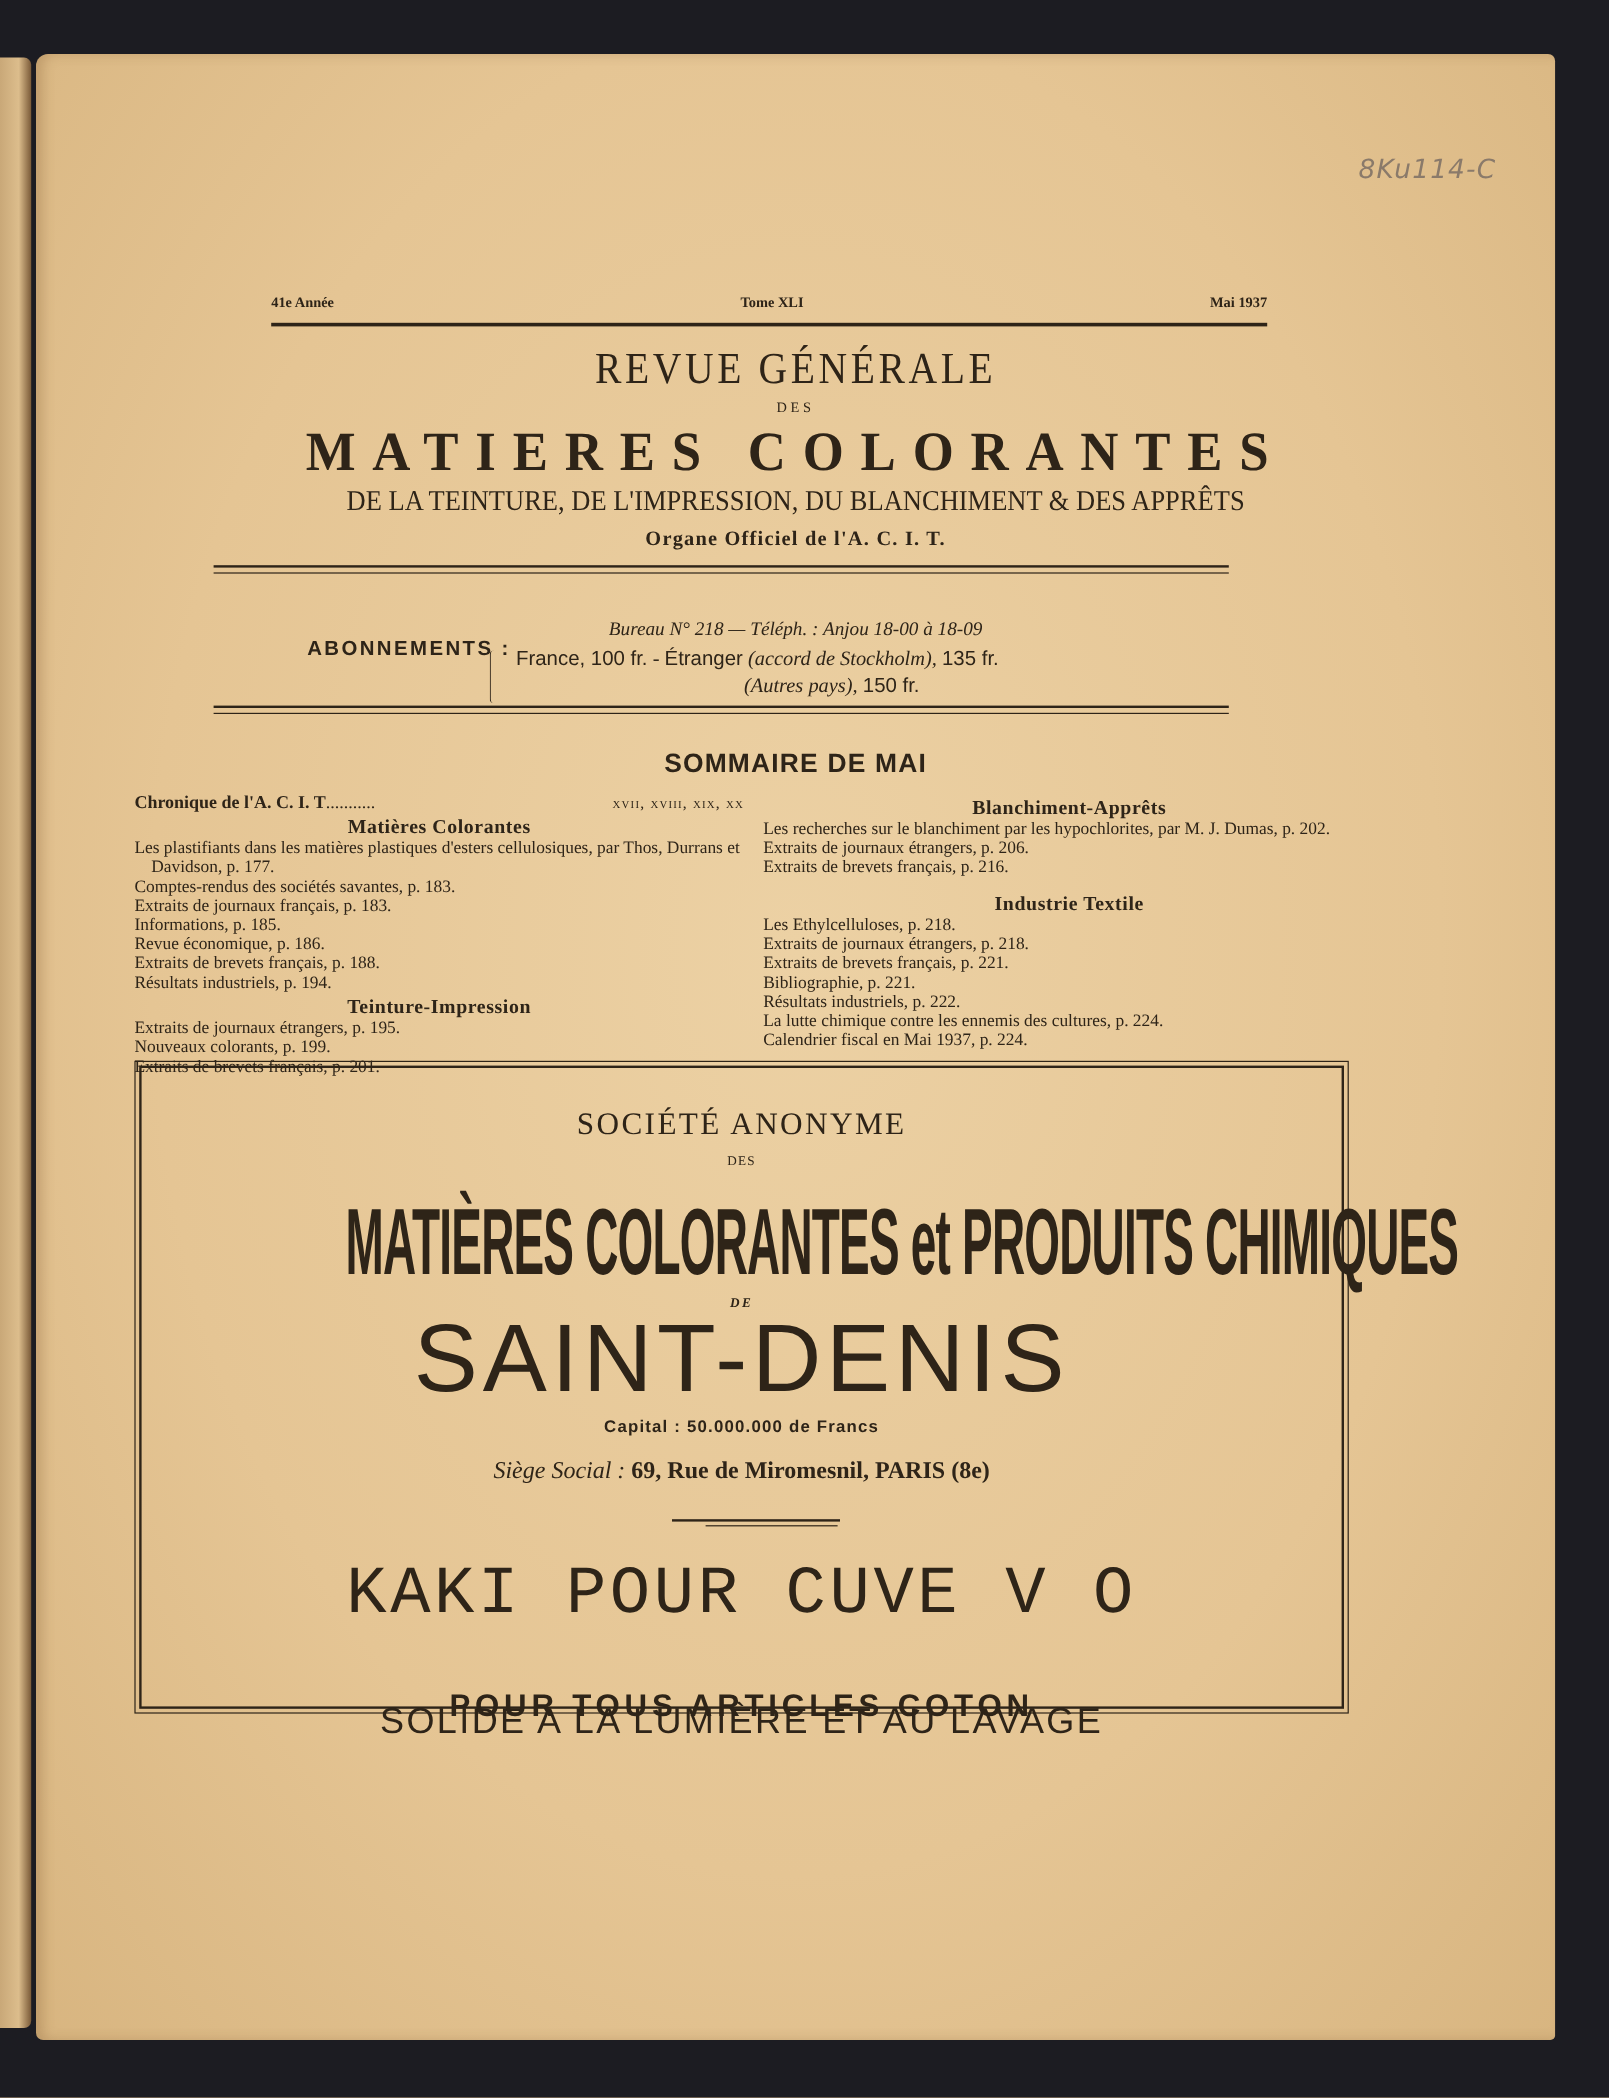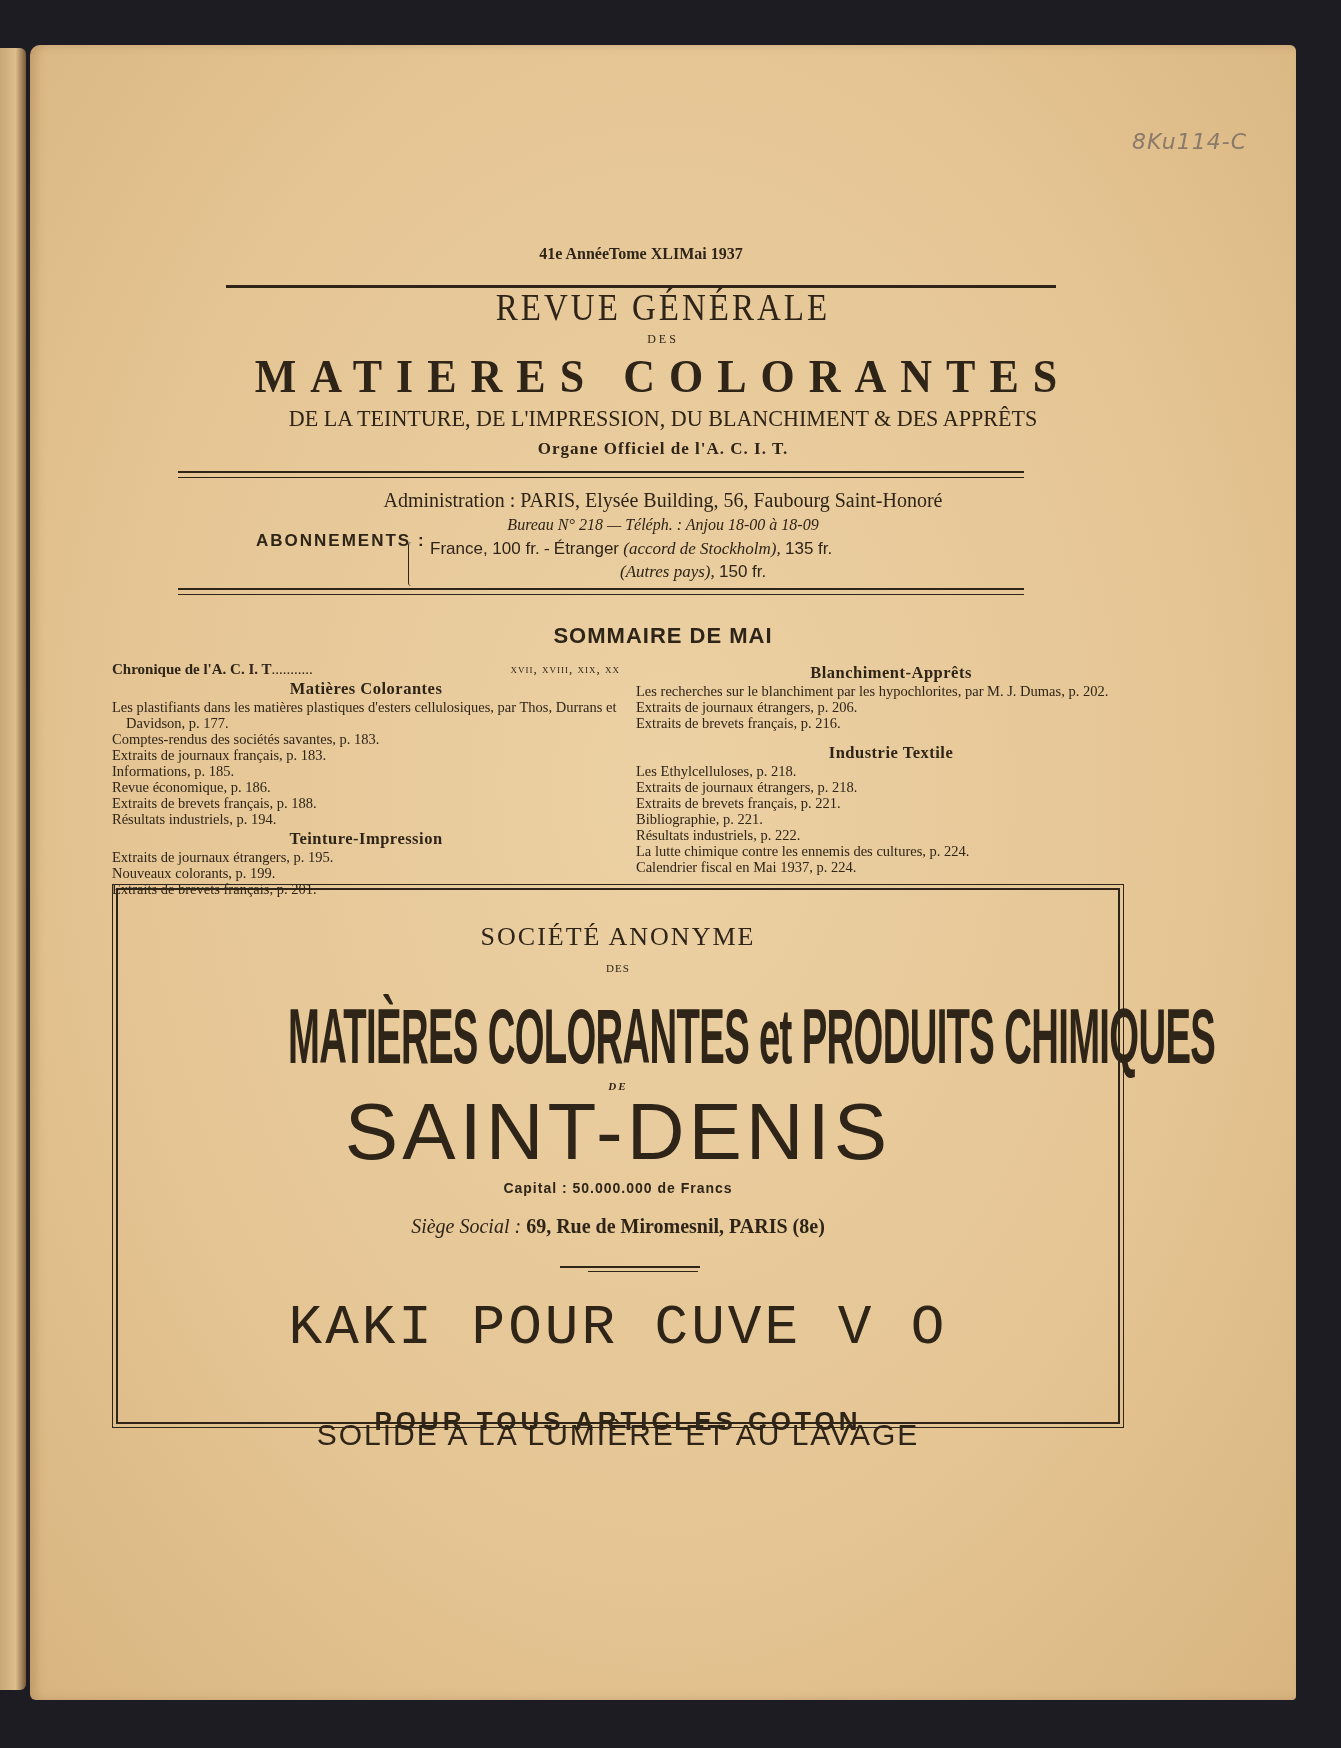--- a/index.html
+++ b/index.html
@@ -21,22 +21,22 @@
     border-radius:10px 6px 4px 6px;
     box-shadow: inset 6px 0 10px rgba(120,80,40,.25);
   }
   .handwritten {
     position:absolute; left:1102px; top:84px;
     font-family:"DejaVu Sans", sans-serif; font-size:22px; color:#8a7a6a;
     font-style:italic; letter-spacing:1px;
   }
   .abs { position:absolute; }
   .center { text-align:center; }
-  .topline { left:196px; top:200px; width:830px; height:22px; font-weight:bold; font-size:16px;
-    display:flex; justify-content:center; border-bottom:3px solid #2e2418; padding-bottom:18px; }
+  .topline { left:196px; top:200px; width:830px; height:22px; font-weight:bold; font-size:12px;
+    display:flex; justify-content:space-between; border-bottom:3px solid #2e2418; padding-bottom:2px; }
   .revue { left:0; width:1266px; top:245px; font-size:33px; letter-spacing:3px; transform:scaleY(1.12); }
   .des1 { left:0; width:1266px; top:287px; font-size:12px; letter-spacing:3px; }
   .matieres { left:0; width:1266px; top:306px; font-size:44px; letter-spacing:14px; font-weight:bold; transform:scaleY(1.05); }
   .subtitle { left:0; width:1266px; top:360px; font-size:24px; transform:scaleX(.92); }
   .organe { left:0; width:1266px; top:394px; font-size:17px; font-weight:bold; letter-spacing:1px; }
   .dblrule { height:4px; border-top:2px solid #2e2418; border-bottom:1px solid #2e2418; }
   .admin { left:0; width:1266px; top:444px; font-size:20px; }
   .bureau { left:0; width:1266px; top:471px; font-size:16px; font-style:italic; }
   .abon-label { left:180px; top:486px; font-family:"Liberation Sans", sans-serif; font-weight:bold; font-size:17px; letter-spacing:2px;margin-left:46px; }
   .brace { left:378px; top:497px; width:6px; height:44px; border-left:1px solid #2e2418; border-radius:6px; }
@@ -84,21 +84,20 @@
   </div>
 
   <div class="abs center revue">REVUE GÉNÉRALE</div>
   <div class="abs center des1">DES</div>
   <div class="abs center matieres">MATIERES COLORANTES</div>
   <div class="abs center subtitle">DE LA TEINTURE, DE L'IMPRESSION, DU BLANCHIMENT &amp; DES APPRÊTS</div>
   <div class="abs center organe">Organe Officiel de l'A. C. I. T.</div>
 
   <div class="abs dblrule" style="left:148px; top:426px; width:846px;"></div>
 
-  <div class="abs center admin">Administration : PARIS, Elysée Building, 56, Faubourg Saint-Honoré</div>
   <div class="abs center bureau">Bureau N° 218  —  Téléph. : Anjou 18-00 à 18-09</div>
 
   <div class="abs abon-label">ABONNEMENTS :</div>
   <div class="abs brace"></div>
   <div class="abs abon-l1">
     <span class="sans-b">France, 100 fr.</span>
     <span> - </span>
     <span class="sans-b">Étranger</span>
     <span class="ital">(accord de Stockholm),</span>
     <span class="sans-b">135 fr.</span>

